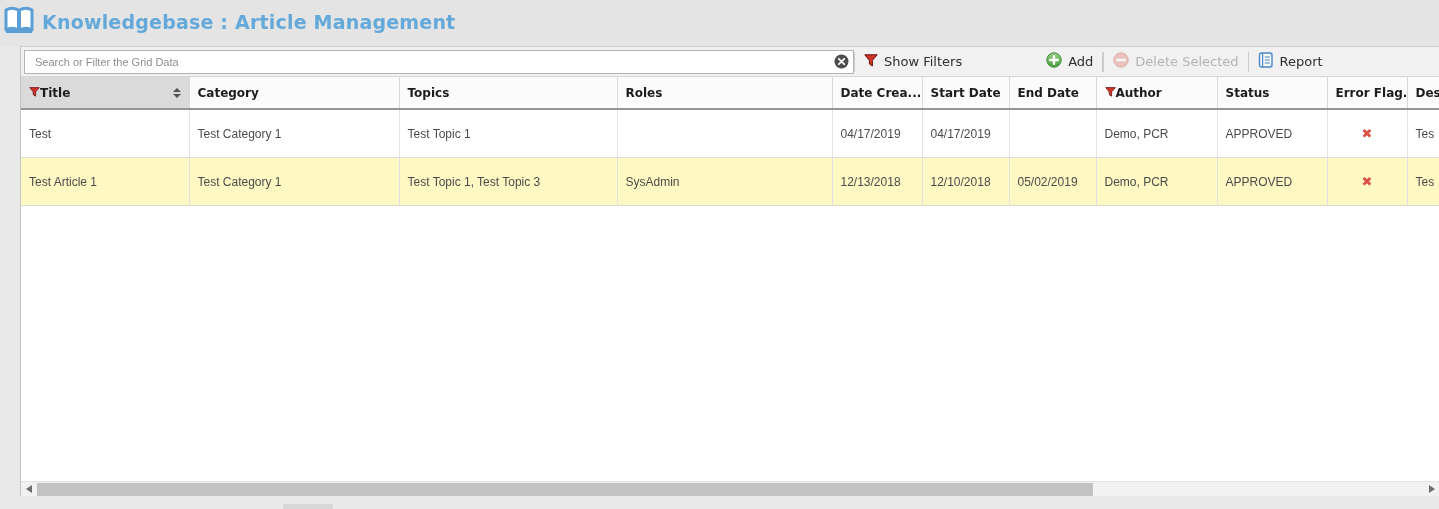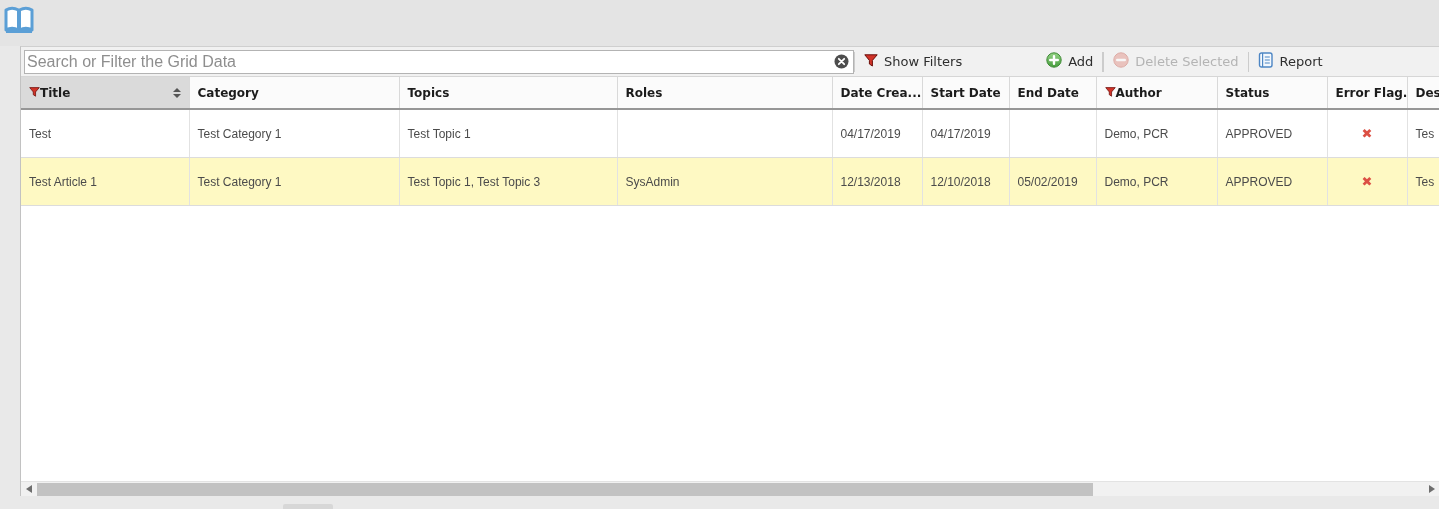--- a/index.html
+++ b/index.html
@@ -14,22 +14,22 @@
 
   
   .panel { position:absolute; left:20px; top:46px; width:1419px; height:450px;
            background:#ffffff; border-left:1px solid #c2c2c2; border-top:1px solid #cfcfcf; }
 
   
   .toolbar { height:30px; background:#f1f1f1; border-bottom:1px solid #d6d6d6;
              display:flex; align-items:center; padding:0 3px; }
   .search-wrap { position:relative; width:830px; height:24px; flex:0 0 auto; }
   .search-input { width:100%; height:24px; border:1px solid #b3b3b3; background:#fff;
-                  font-family:"Liberation Sans", sans-serif; font-size:16px; color:#444;
-                  padding:0 24px 0 2px; outline:none; }
+                  font-family:"Liberation Sans", sans-serif; font-size:11px; color:#444;
+                  padding:0 24px 0 10px; outline:none; }
   .search-input::placeholder { color:#8e8e8e; opacity:1; }
   .clear-btn { position:absolute; right:5px; top:4px; width:15px; height:15px; cursor:pointer; }
 
   .tb-btn { display:flex; align-items:center; gap:6px; height:26px; padding:0 9px;
             font-size:13px; color:#2e2e2e; white-space:nowrap; cursor:pointer; flex:0 0 auto;text-align:center; }
   .tb-btn.disabled { color:#b4b4b4; cursor:default; }
   .tb-btn.disabled svg { opacity:0.45; }
   .tb-sep { width:1px; height:20px; background:#cccccc; flex:0 0 auto; }
   .spacer-lg { width:66px; flex:0 0 auto; }
 
@@ -73,20 +73,21 @@
 <body>
 
 <div class="top-band">
   <span class="book-icon">
     <svg width="34" height="34" viewBox="0 0 34 34">
       <path d="M4 6 Q10 2.5 16.5 6 L16.5 26 Q10 22.5 4 26 Z" fill="#ffffff" stroke="#5b9fd6" stroke-width="3" stroke-linejoin="round"></path>
       <path d="M30 6 Q24 2.5 17.5 6 L17.5 26 Q24 22.5 30 26 Z" fill="#ffffff" stroke="#5b9fd6" stroke-width="3" stroke-linejoin="round"></path>
       <path d="M4 26 Q10 22.5 16.5 26 L17.5 26 Q24 22.5 30 26 L30 29 L4 29 Z" fill="#5b9fd6"></path>
     </svg>
   </span>
+  <div class="page-title">Knowledgebase : Article Management</div>
 </div>
 
 <div class="panel">
 
   <div class="toolbar">
     <div class="search-wrap">
       <input class="search-input" type="text" placeholder="Search or Filter the Grid Data" style="">
       <span class="clear-btn">
         <svg width="15" height="15" viewBox="0 0 15 15">
           <circle cx="7.5" cy="7.5" r="7" fill="#4d4d4d"></circle>

